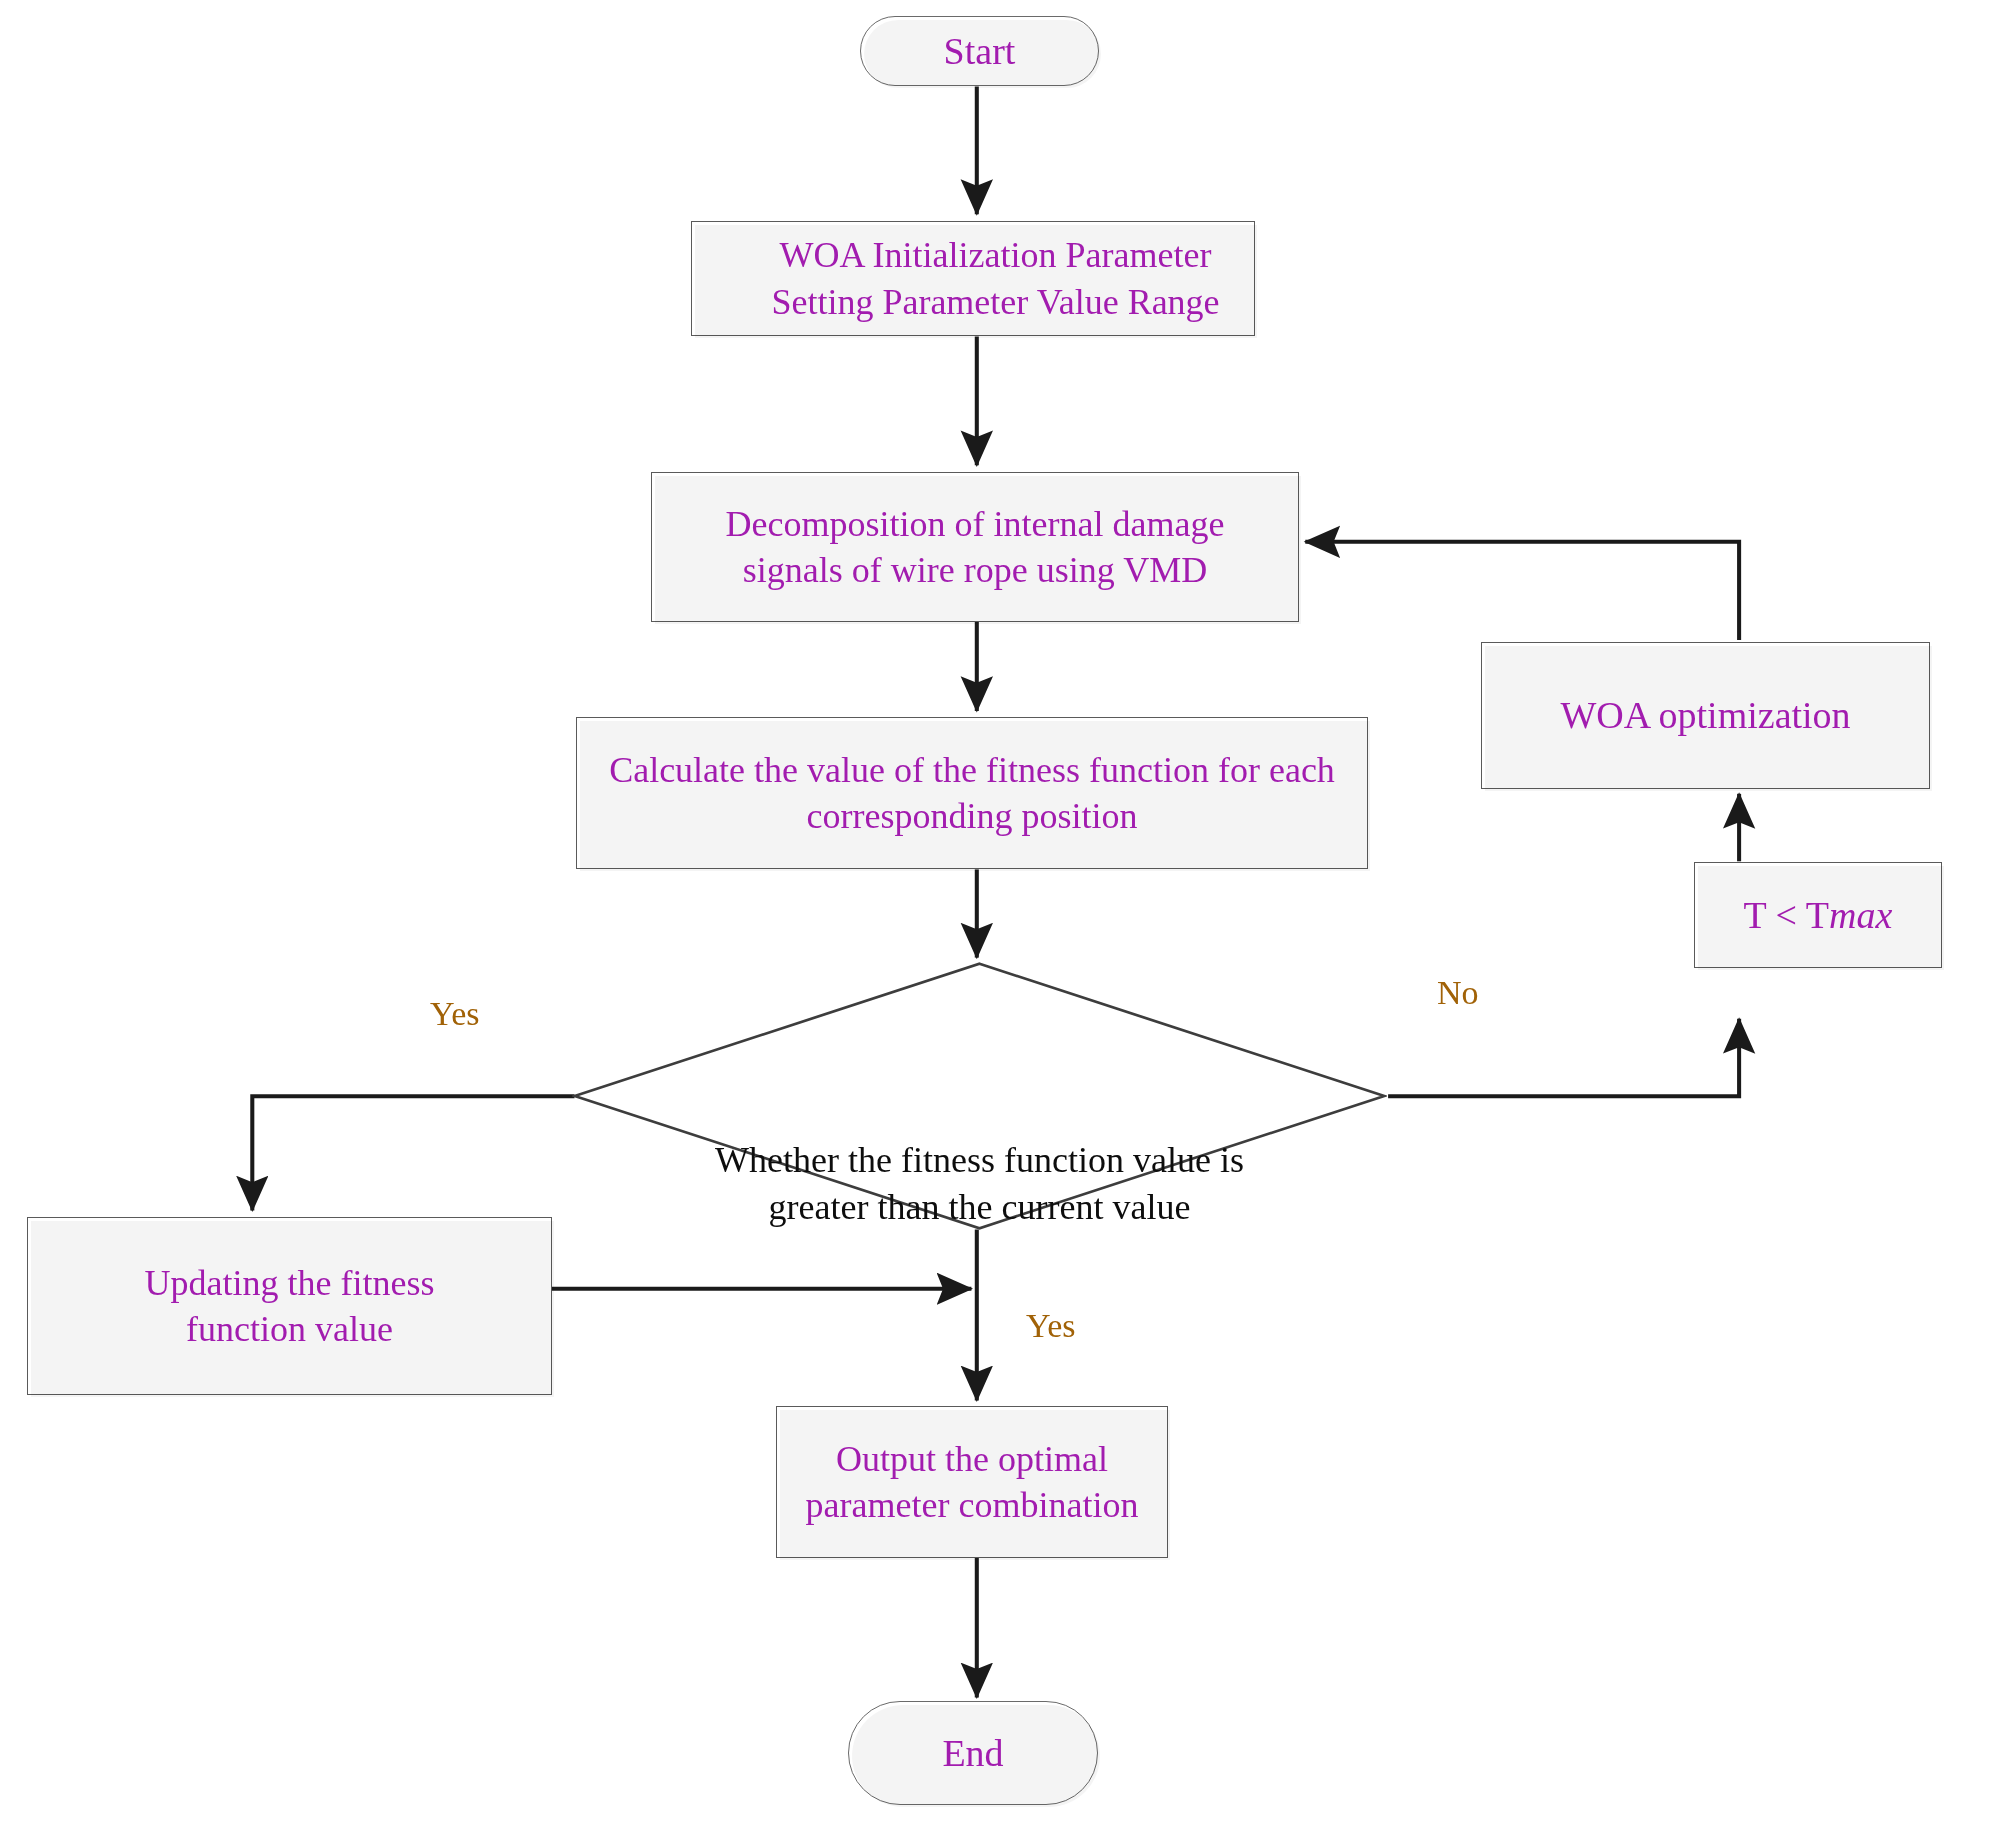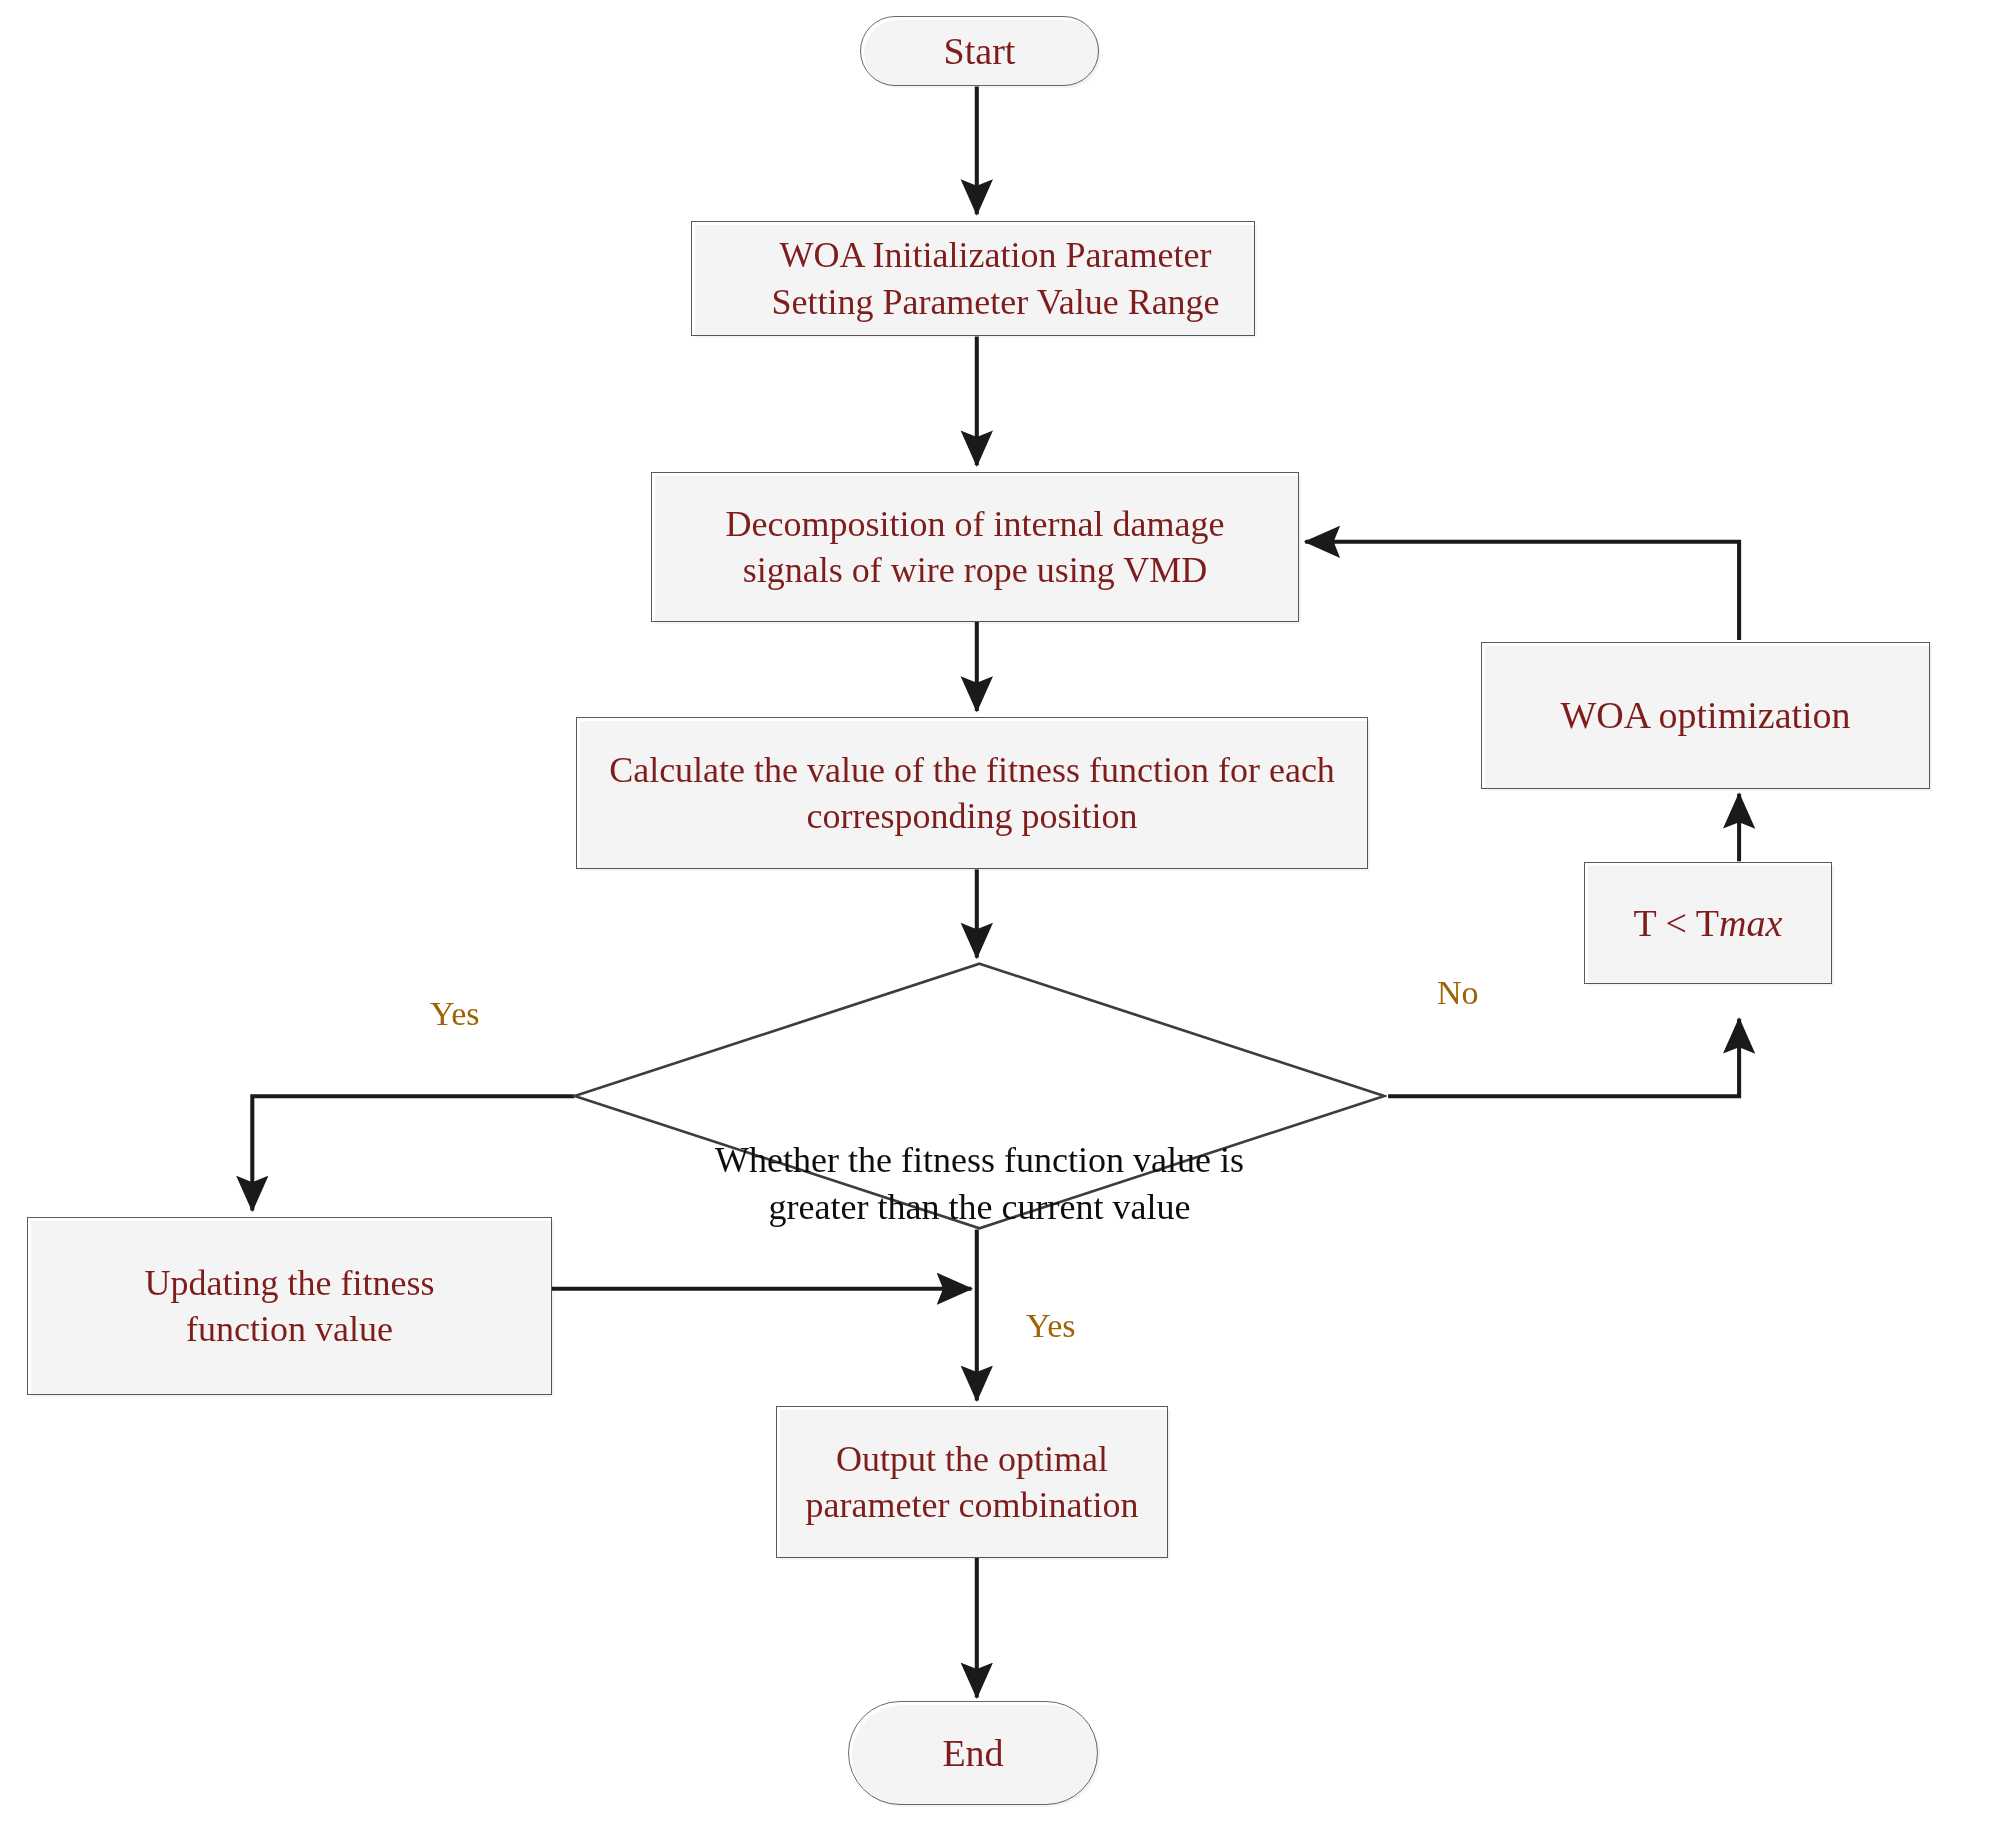--- a/index.html
+++ b/index.html
@@ -23,21 +23,21 @@
     height: 1827px;
     pointer-events: none;
   }
   .node {
     position: absolute;
     box-sizing: border-box;
     display: flex;
     align-items: center;
     justify-content: center;
     text-align: center;
-    color: #7f1d1d;
+    color: #a21caf;
     background: #ffffff;
     border: 1.8px solid #5a5a5a;
     line-height: 1.28;
     z-index: 2;
   }
   .node.terminator {
     border-radius: 899px;
     border-color: #6a6a6a;
   }
   .node .txt {
@@ -164,21 +164,21 @@
   </div>
 
   <div class="node terminator fs-42" style="left:848px; top:1701px; width:250px; height:104px;text-align:right;">
     <span class="txt">End</span>
   </div>
 
   <div class="node fs-42" style="left:1481px; top:642px; width:449px; height:147px;">
     <span class="txt">WOA optimization</span>
   </div>
 
-  <div class="node fs-42" style="left:1584px; top:862px; width:248px; height:122px;">
+  <div class="node fs-42" style="left:1694px; top:862px; width:248px; height:106px;">
     <span class="txt"><span>T &lt; T</span><em class="ital">max</em></span>
   </div>
 
   <span class="edge-label fs-38" style="left:430px; top:995px;">Yes</span>
 
   <span class="edge-label fs-38" style="left:1437px; top:974px;">No</span>
 
   <span class="edge-label fs-38" style="left:1026px; top:1307px;">Yes</span>
 
 </div>

